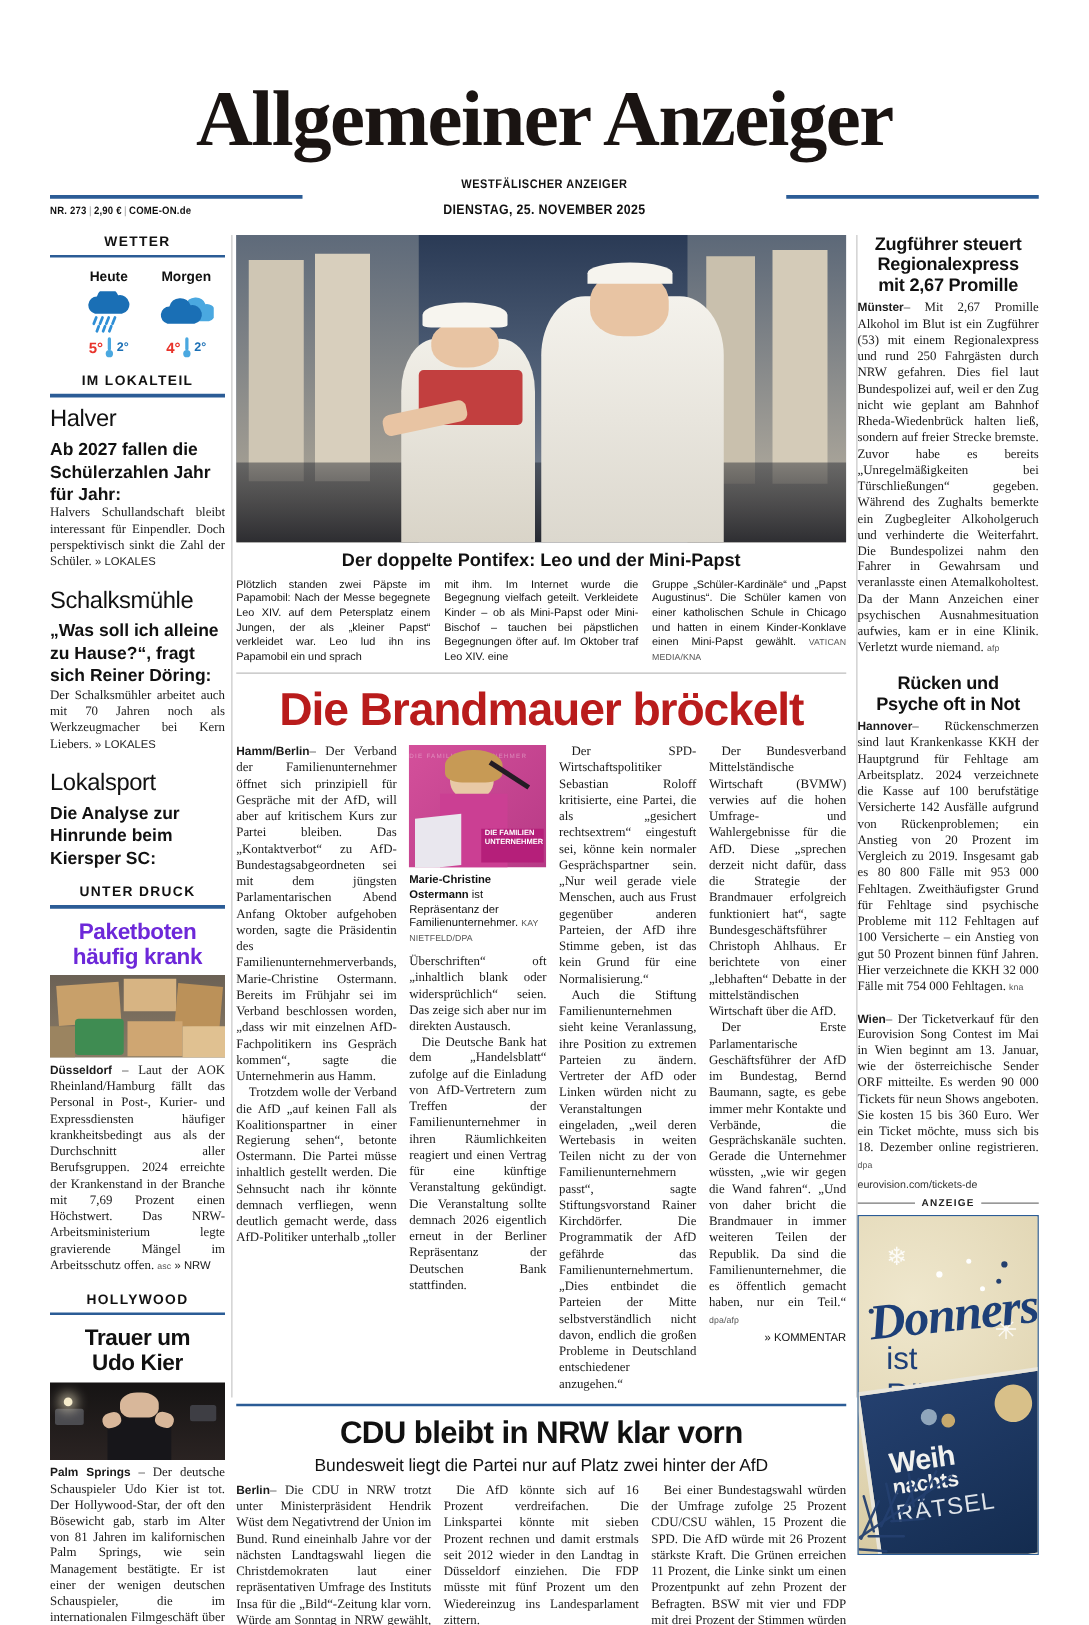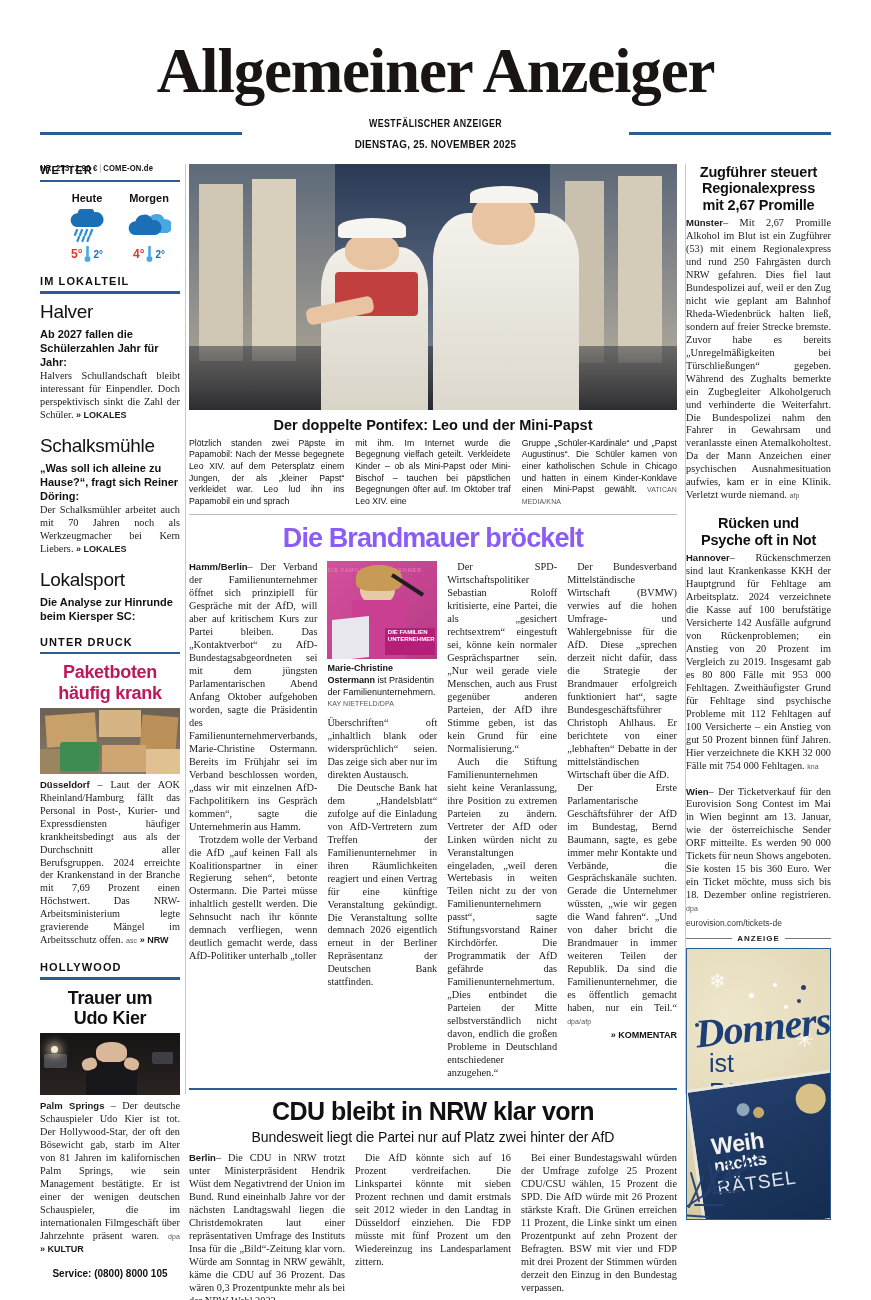--- a/index.html
+++ b/index.html
@@ -7,21 +7,21 @@
   body {
     background: #ffffff;
     font-family: "Liberation Serif", serif;
     color: #111111;
     position: relative;
     overflow: hidden;
   }
   .page { position: relative; width: 871px; height: 1300px; padding: 0 40px; }
 
   
-  .masthead { text-align: center; padding-top: 42px; }
+  .masthead { text-align: center; padding-top: 66px; }
   .masthead-title {
     font-family: "Liberation Serif", serif;
     font-weight: 700;
     font-size: 63px;
     letter-spacing: -1.2px;
     color: #1a1412;
     line-height: 0.95;
     white-space: nowrap;
   }
   .masthead-rule-row {
@@ -62,41 +62,41 @@
     margin-top: 14px;
   }
   .vrule {
     position: absolute; top: 0; bottom: 0; width: 1px; background: #c9c9c9;
   }
 
   
   .sec-label {
     font-family: "Liberation Sans", sans-serif;
     font-weight: 700; font-size: 11px; letter-spacing: 1.1px;
-    color: #111; text-transform: uppercase;
+    text-align: center; color: #111; text-transform: uppercase;
     padding-bottom: 4px;
   }
   .sec-rule { height: 2.5px; background: #2b5c96; margin-bottom: 8px; }
   .hl-serif {
     font-family: "Liberation Sans", sans-serif;
     font-weight: 400; font-size: 19px; line-height: 1.1;
     letter-spacing: -0.3px; color: #111; margin-bottom: 4px;
   }
   .lead {
     font-family: "Liberation Sans", sans-serif;
-    font-weight: 700; font-size: 11px; line-height: 1.28; color: #111;
+    font-weight: 700; font-size: 14px; line-height: 1.28; color: #111;
   }
   .body-txt {
     font-family: "Liberation Serif", serif;
     font-size: 10.3px; line-height: 1.26; text-align: justify;
     color: #1a1a1a; hyphens: auto; -webkit-hyphens: auto;
   }
   .ref {
     font-family: "Liberation Sans", sans-serif;
-    font-weight: 700; font-size: 9px; white-space: nowrap;
+    font-weight: 400; font-size: 9px; white-space: nowrap;
   }
   .credit {
     font-family: "Liberation Sans", sans-serif;
     font-size: 7px; color: #555; letter-spacing: 0.1px;
   }
   .dateline { font-weight: 700; font-family: "Liberation Sans", sans-serif; font-size: 9.5px; }
 
   
   .col-left { }
   .weather-row { display: flex; justify-content: flex-end; padding: 2px 0 6px; }
@@ -140,22 +140,22 @@
   .cap-txt {
     font-family: "Liberation Sans", sans-serif; font-size: 8.7px;
     line-height: 1.33; text-align: justify; color: #111;
     hyphens: auto; -webkit-hyphens: auto;
   }
   .hr-thin { height: 1px; background: #bdbdbd; margin: 7px 0 0; }
   .hr-thick { height: 2.5px; background: #2b5c96; margin: 8px 0 0; }
 
   .main-head {
     font-family: "Liberation Sans", sans-serif; font-weight: 700;
-    font-size: 27px; text-align: center; letter-spacing: -0.9px;
-    margin-top: 8px; color: #8b5cf6;
+    font-size: 37px; text-align: center; letter-spacing: -0.9px;
+    margin-top: 8px; color: #b91c1c;
   }
   .main-sub {
     font-family: "Liberation Sans", sans-serif; font-weight: 400;
     font-size: 16px; text-align: center; margin-top: 3px; color: #111;
     letter-spacing: -0.1px;
   }
   .art-cols {
     display: grid; grid-template-columns: 1fr 1fr 1fr 1fr; column-gap: 10px;
     margin-top: 7px;
   }
@@ -328,21 +328,21 @@
       </div>
 
       <div class="lp-block gap-top">
         <div class="hl-serif">Lokalsport</div>
         <div class="lead">Die Analyse zur Hinrunde beim Kiersper SC:</div>
       </div>
 
       <div style="margin-top:9px;">
         <div class="sec-label">UNTER DRUCK</div>
         <div class="sec-rule"></div>
-        <div style="font-family:'Liberation Sans',sans-serif;font-weight:700;font-size:18px;text-align:center;line-height:1.12;color:#be185d;letter-spacing:-0.3px;">
+        <div style="font-family:'Liberation Sans',sans-serif;font-weight:700;font-size:18px;text-align:center;line-height:1.12;color:#6d28d9;letter-spacing:-0.3px;">
           <span>Paketboten</span><br>
           <span>häufig krank</span>
         </div>
         <div class="img-ph" style="height:66px;margin-top:5px;background:
              linear-gradient(180deg,#6b6155 0%,#8a7b66 100%);">
           <div style="position:absolute;left:4%;top:10%;width:36%;height:48%;background:#c8a06a;transform:rotate(-4deg);"></div>
           <div style="position:absolute;left:42%;top:4%;width:30%;height:40%;background:#d7b483;"></div>
           <div style="position:absolute;left:72%;top:12%;width:26%;height:52%;background:#bb9159;transform:rotate(5deg);"></div>
           <div style="position:absolute;left:14%;top:52%;width:28%;height:44%;background:#3f8c52;border-radius:3px;"></div>
           <div style="position:absolute;left:44%;top:56%;width:32%;height:42%;background:#cfa672;"></div>
@@ -432,21 +432,21 @@
             <div style="position:absolute;left:0;top:6%;width:100%;height:10%;opacity:.35;color:#fff;font-family:'Liberation Sans',sans-serif;font-size:5px;letter-spacing:1px;">DIE FAMILIENUNTERNEHMER</div>
             <div style="position:absolute;left:30%;top:8%;width:32%;height:36%;background:#e8c9a6;border-radius:44% 44% 40% 40%;"></div>
             <div style="position:absolute;left:26%;top:4%;width:42%;height:26%;background:#c79a55;border-radius:48% 48% 30% 30%;"></div>
             <div style="position:absolute;left:22%;top:40%;width:50%;height:60%;background:#cb3f93;"></div>
             <div style="position:absolute;left:4%;top:58%;width:34%;height:42%;background:#e9e7ee;transform:skewY(-6deg);"></div>
             <div style="position:absolute;left:56%;top:22%;width:34%;height:4px;background:#241c24;transform:rotate(33deg);"></div>
             <div style="position:absolute;left:52%;bottom:4%;width:46%;height:28%;background:#b51f7a;"></div>
             <div style="position:absolute;left:55%;bottom:16%;font-family:'Liberation Sans',sans-serif;color:#fff;font-size:6px;font-weight:700;line-height:1.2;">DIE FAMILIEN<br>UNTERNEHMER</div>
           </div>
           <div class="cap-inline">
-            <b>Marie-Christine Ostermann</b><span> ist Präsidentin der Familienunternehmern.</span> <span class="credit">KAY NIETFELD/DPA</span>
+            <b>Marie-Christine Ostermann</b><span> ist Repräsentanz der Familienunternehmer.</span> <span class="credit">KAY NIETFELD/DPA</span>
           </div>
           <div class="body-txt">Überschriften“ oft „inhaltlich blank oder widersprüchlich“ seien. Das zeige sich aber nur im direkten Austausch.</div>
           <div class="body-txt" style="text-indent:10px;">Die Deutsche Bank hat dem „Handelsblatt“ zufolge auf die Einladung von AfD-Vertretern zum Treffen der Familienunternehmer in ihren Räumlichkeiten reagiert und einen Vertrag für eine künftige Veranstaltung gekündigt. Die Veranstaltung sollte demnach 2026 eigentlich erneut in der Berliner Repräsentanz der Deutschen Bank stattfinden.</div>
         </div>
         <div class="colc">
           <div class="body-txt" style="text-indent:10px;">Der SPD-Wirtschaftspolitiker Sebastian Roloff kritisierte, eine Partei, die als „gesichert rechtsextrem“ eingestuft sei, könne kein normaler Gesprächspartner sein. „Nur weil gerade viele Menschen, auch aus Frust gegenüber anderen Parteien, der AfD ihre Stimme geben, ist das kein Grund für eine Normalisierung.“</div>
           <div class="body-txt" style="text-indent:10px;">Auch die Stiftung Familienunternehmen sieht keine Veranlassung, ihre Position zu extremen Parteien zu ändern. Vertreter der AfD oder Linken würden nicht zu Veranstaltungen eingeladen, „weil deren Wertebasis in weiten Teilen nicht zu der von Familienunternehmern passt“, sagte Stiftungsvorstand Rainer Kirchdörfer. Die Programmatik der AfD gefährde das Familienunternehmertum. „Dies entbindet die Parteien der Mitte selbstverständlich nicht davon, endlich die großen Probleme in Deutschland entschiedener anzugehen.“</div>
         </div>
         <div class="colc">
           <div class="body-txt" style="text-indent:10px;">Der Bundesverband Mittelständische Wirtschaft (BVMW) verwies auf die hohen Umfrage- und Wahlergebnisse für die AfD. Diese „sprechen derzeit nicht dafür, dass die Strategie der Brandmauer erfolgreich funktioniert hat“, sagte Bundesgeschäftsführer Christoph Ahlhaus. Er berichtete von einer „lebhaften“ Debatte in der mittelständischen Wirtschaft über die AfD.</div>

